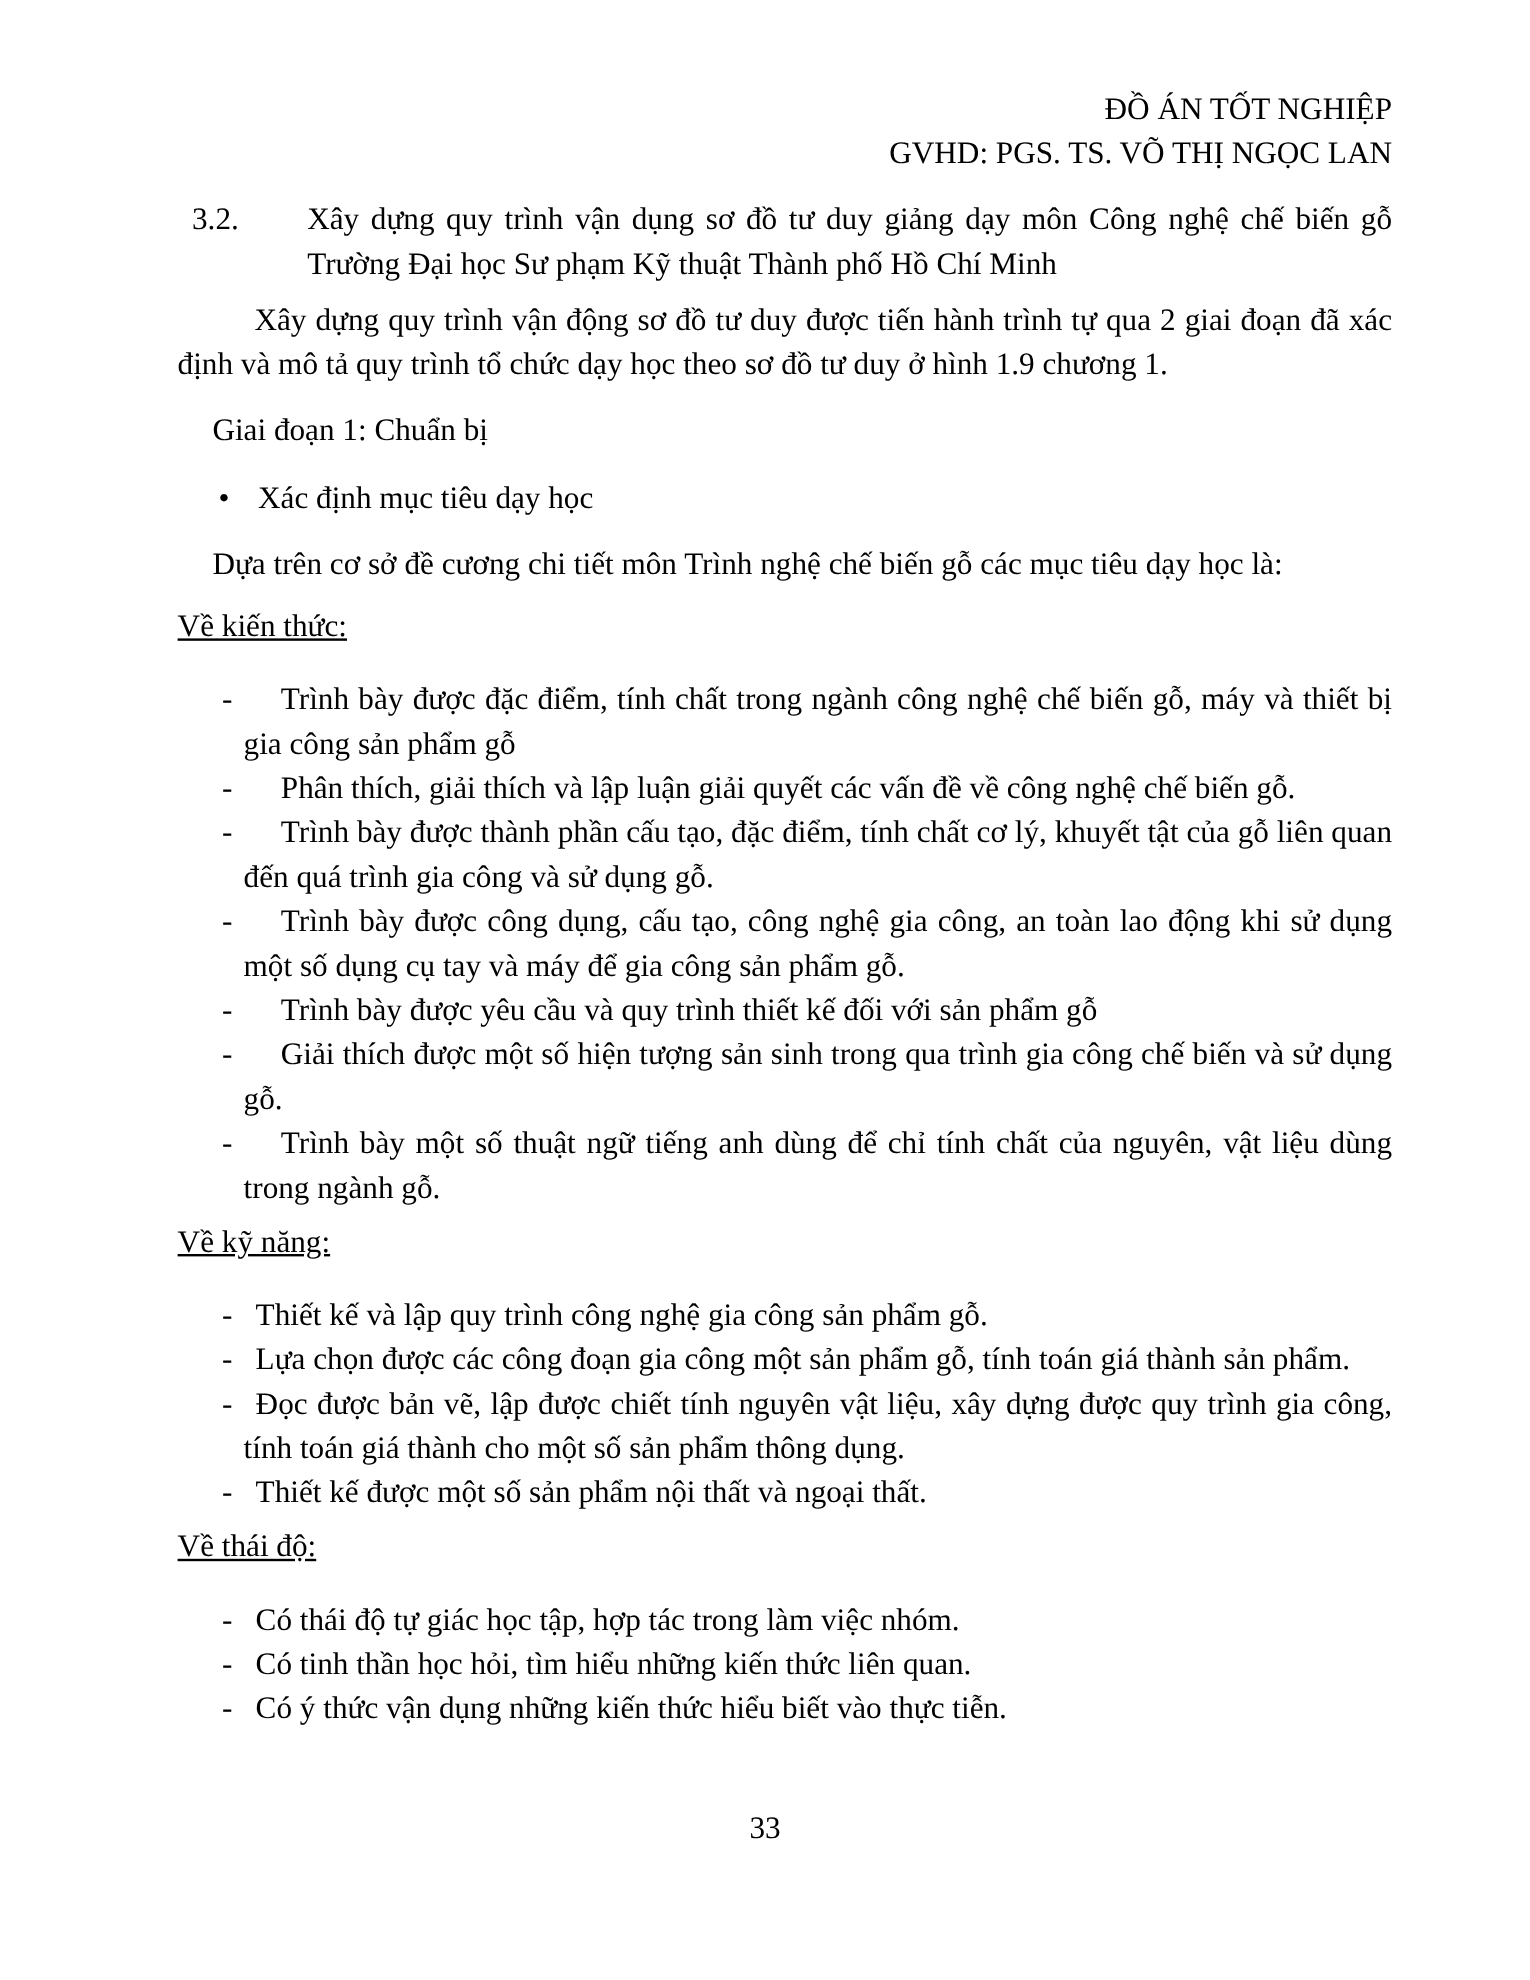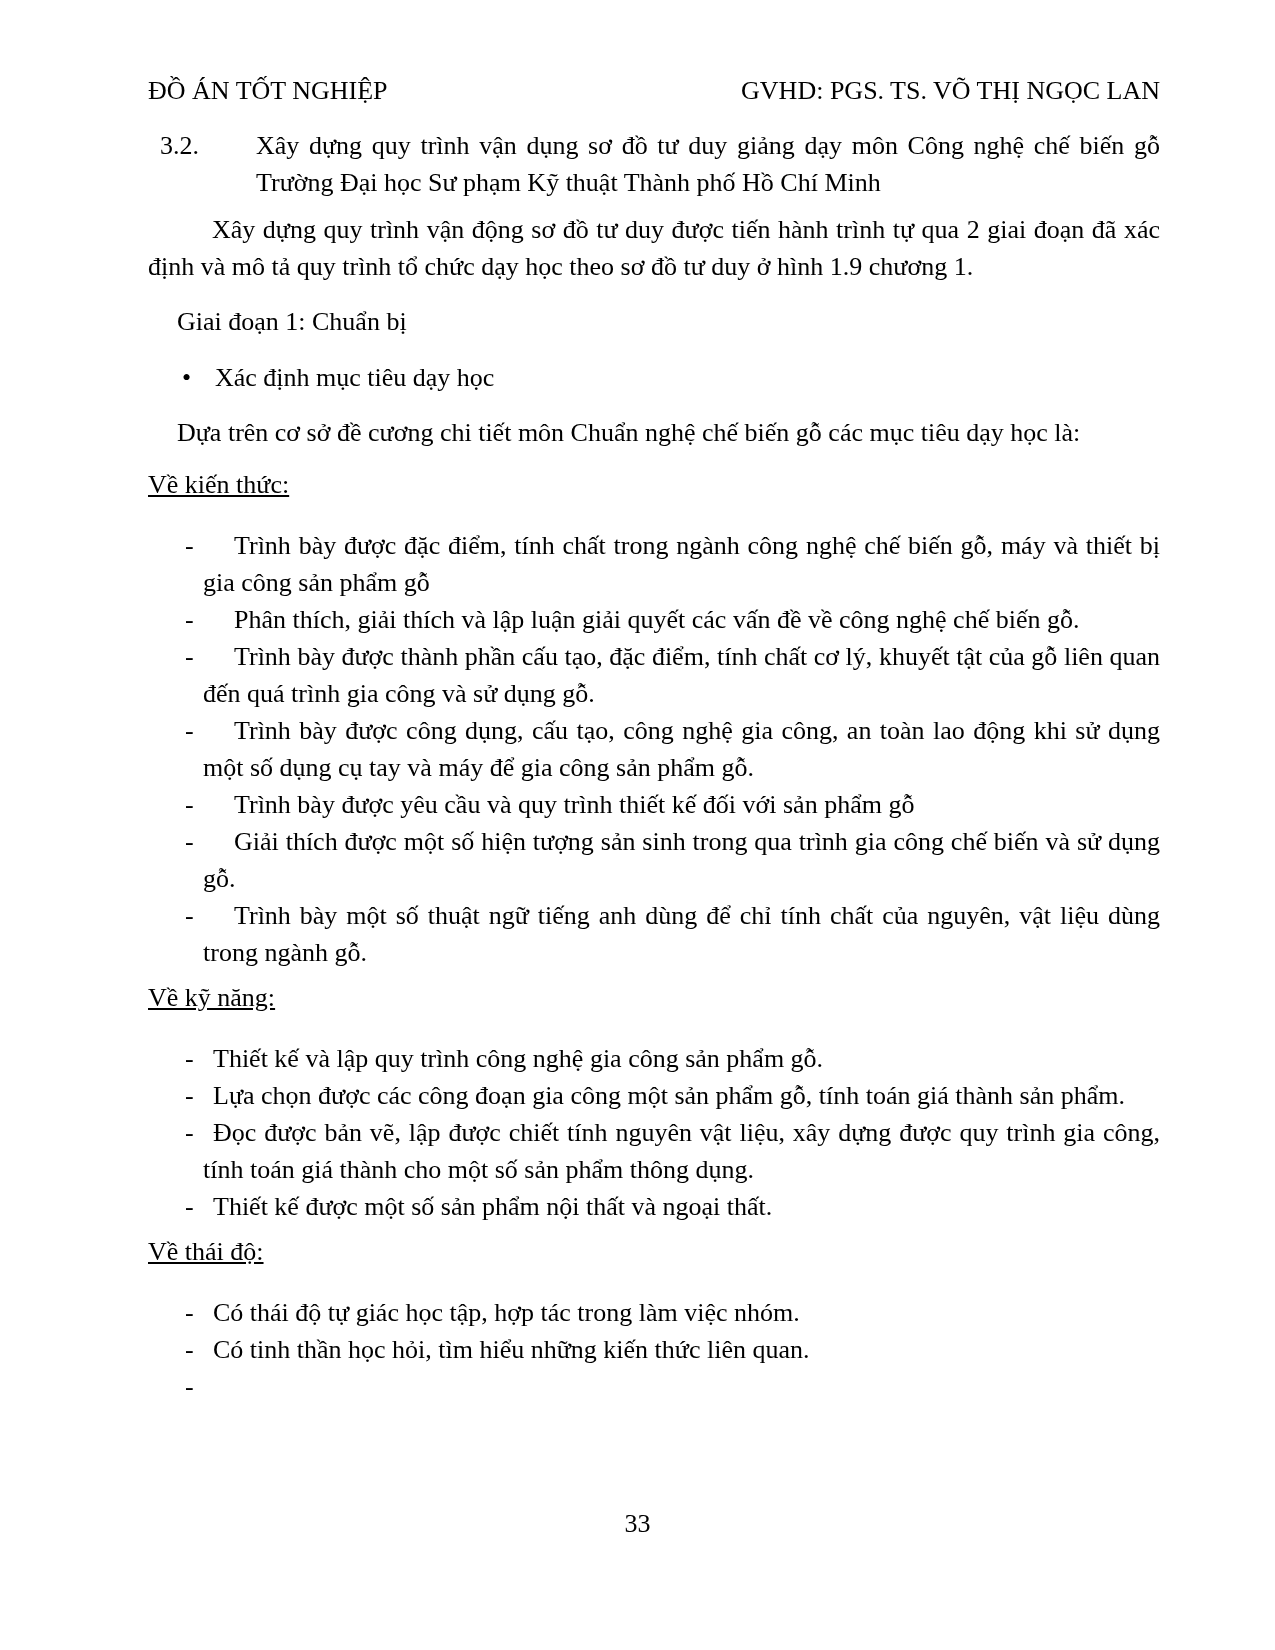--- a/index.html
+++ b/index.html
@@ -17,22 +17,23 @@
     font-family: "Liberation Serif", "DejaVu Serif", serif;
     font-size: 26px;
     line-height: 37px;
     box-sizing: border-box;
     padding: 72px 115px 0 148px;
     overflow: hidden;
   }
   .header {
     display: flex;
     justify-content: space-between;
-    align-items: flex-start;
+    align-items: flex-end;
     white-space: nowrap;
+    flex-direction: column;
   }
   .header span {
     font-size: 26px;
   }
   .heading {
     display: flex;
     margin-top: 18px;
     gap: 36px;
   }
   .heading .h-num {
@@ -117,21 +118,21 @@
 
   <div class="para-intro">Xây dựng quy trình vận động sơ đồ tư duy được tiến hành trình tự qua 2 giai đoạn đã xác định và mô tả quy trình tổ chức dạy học theo sơ đồ tư duy ở hình 1.9 chương 1.</div>
 
   <div class="stage-label">Giai đoạn 1: Chuẩn bị</div>
 
   <div class="bullet-li">
     <span class="bullet">•</span>
     <span>Xác định mục tiêu dạy học</span>
   </div>
 
-  <div class="basis">Dựa trên cơ sở đề cương chi tiết môn Chuẩn nghệ chế biến gỗ các mục tiêu dạy học là:</div>
+  <div class="basis">Dựa trên cơ sở đề cương chi tiết môn Trình nghệ chế biến gỗ các mục tiêu dạy học là:</div>
 
   <div class="sec-title first">Về kiến thức:</div>
 
   <div class="list list-knowledge">
     <div class="li">
       <span class="dash">-</span>
       <span>Trình bày được đặc điểm, tính chất trong ngành công nghệ chế biến gỗ, máy và thiết bị gia công sản phẩm gỗ</span>
     </div>
     <div class="li">
       <span class="dash">-</span>
@@ -186,18 +187,19 @@
     <div class="li">
       <span class="dash">-</span>
       <span>Có thái độ tự giác học tập, hợp tác trong làm việc nhóm.</span>
     </div>
     <div class="li">
       <span class="dash">-</span>
       <span>Có tinh thần học hỏi, tìm hiểu những kiến thức liên quan.</span>
     </div>
     <div class="li">
       <span class="dash">-</span>
+      <span>Có ý thức vận dụng những kiến thức hiểu biết vào thực tiễn.</span>
     </div>
   </div>
 
   <div class="footer">33</div>
 
 </div>
 
 </body></html>

